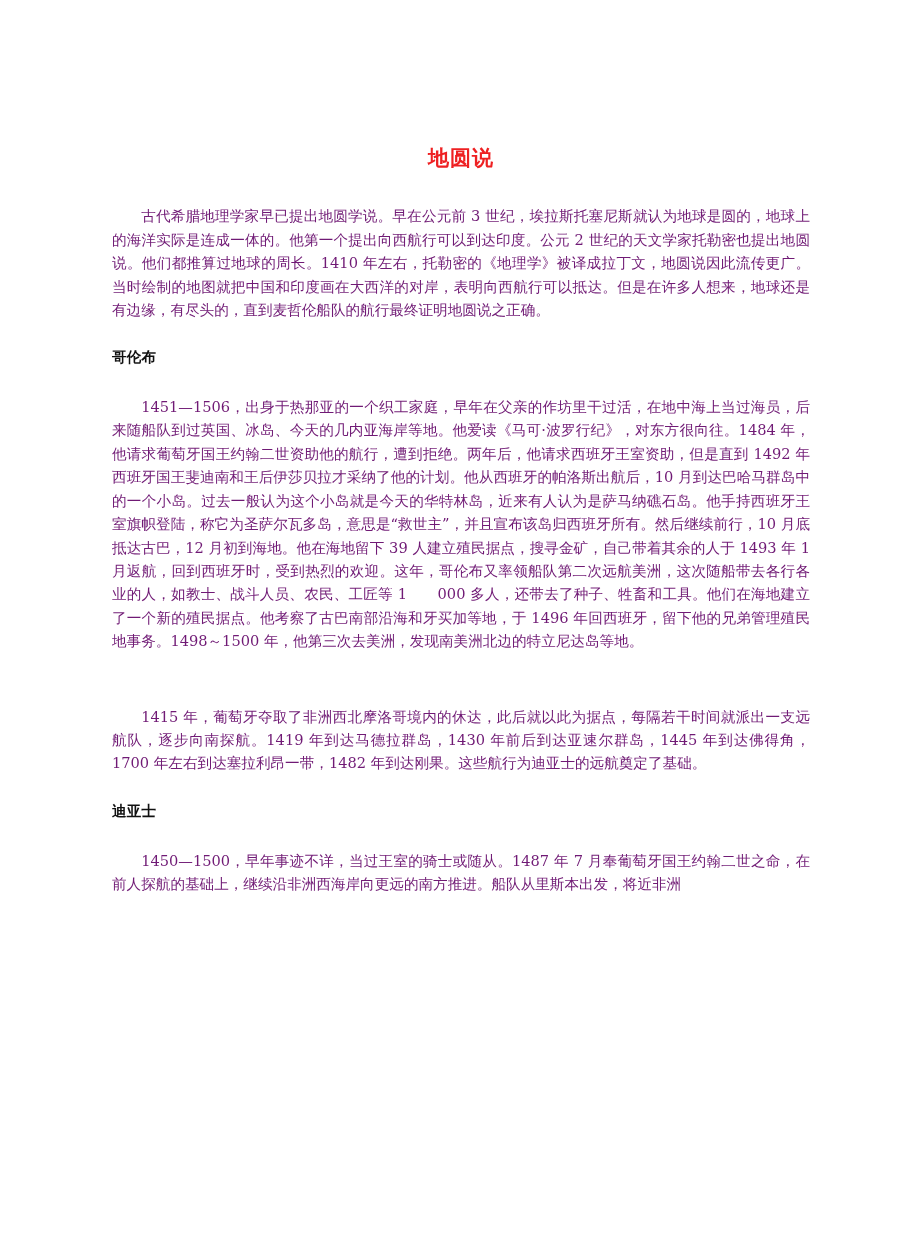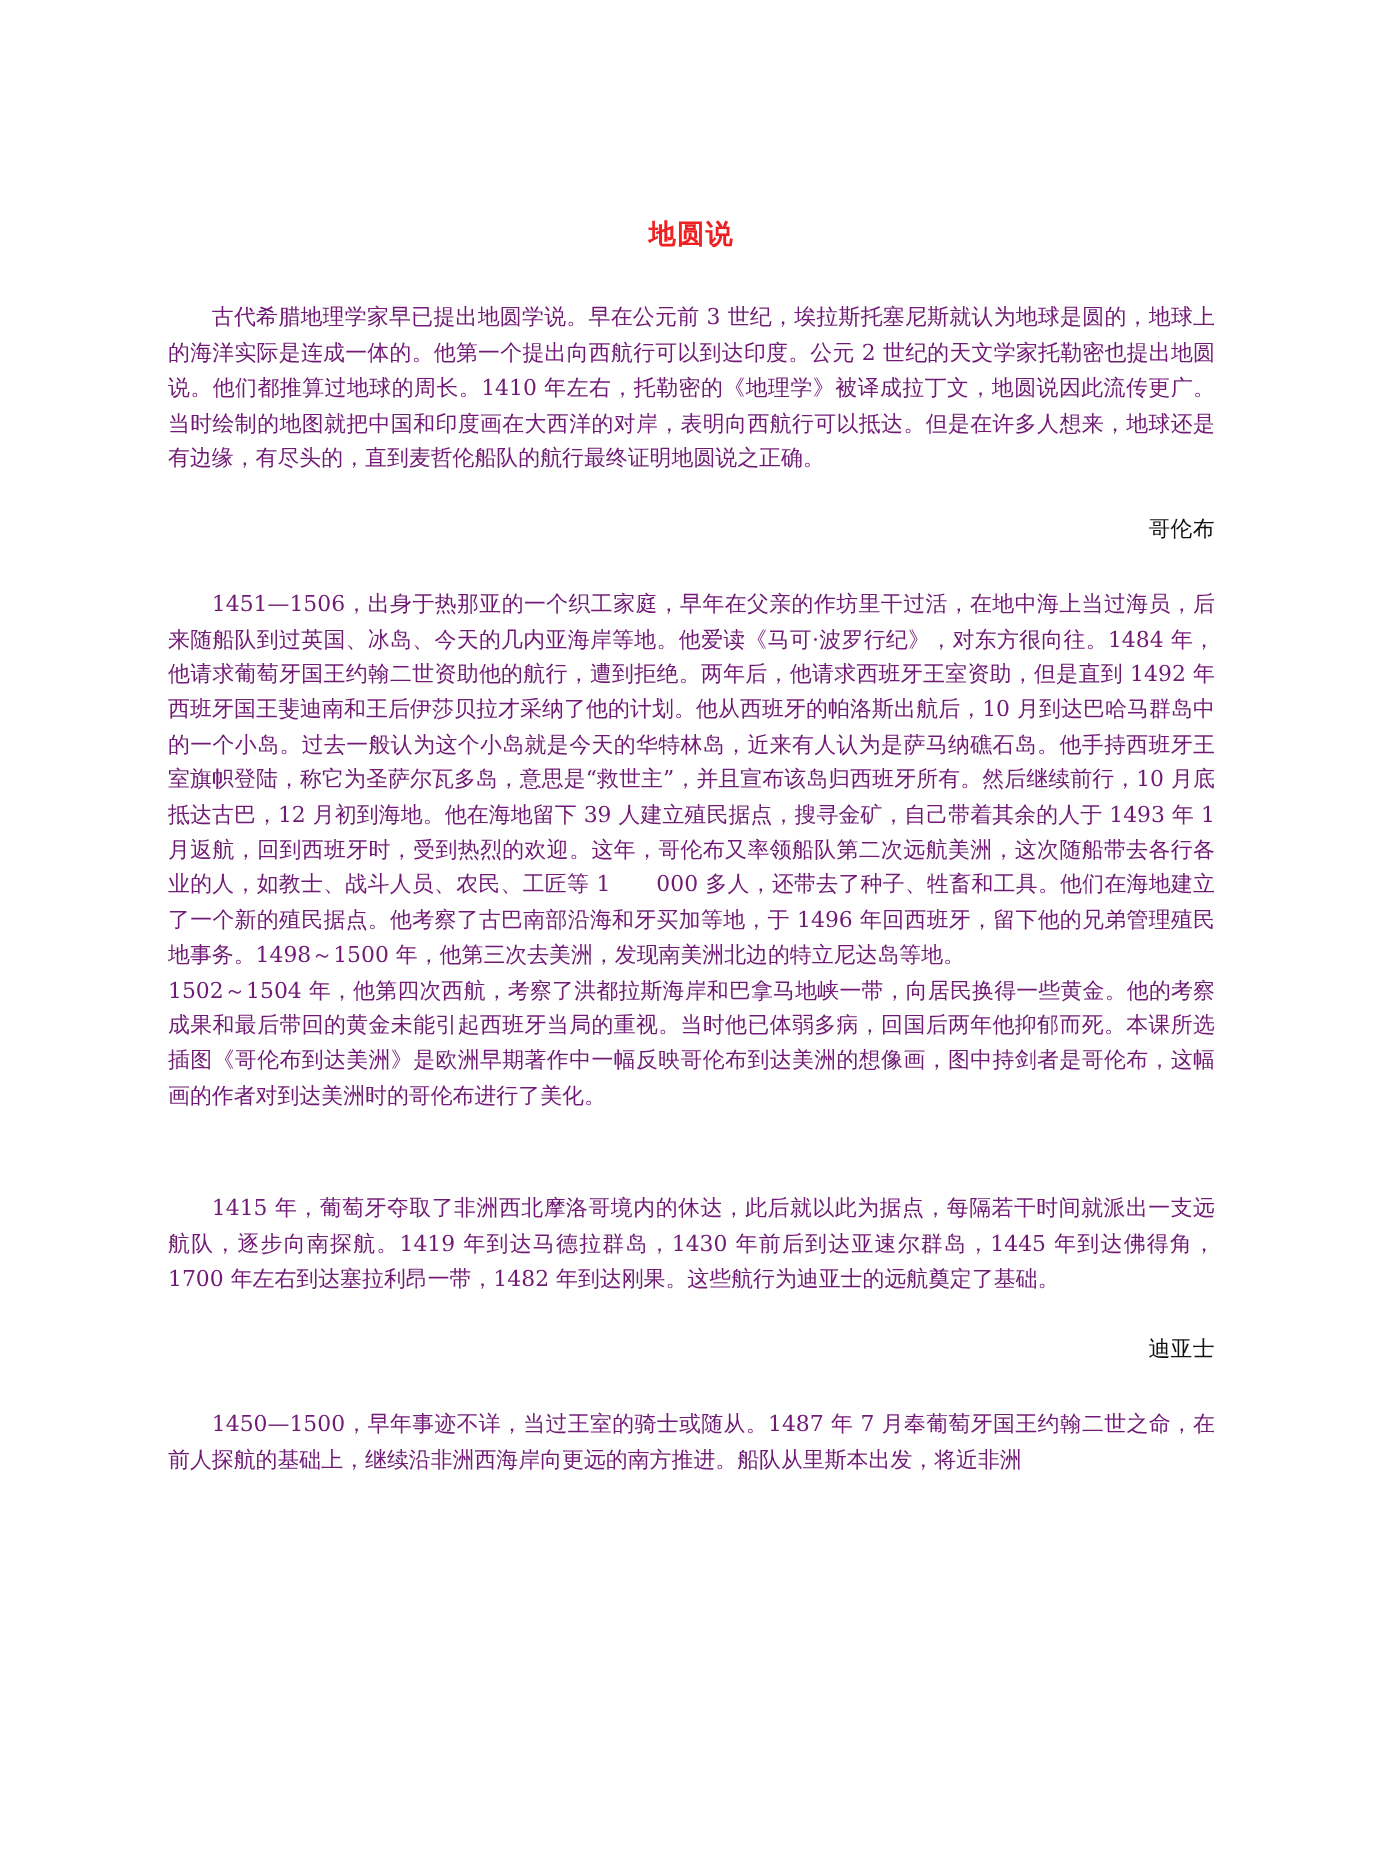--- a/index.html
+++ b/index.html
@@ -24,33 +24,33 @@
   .content {
     position: absolute;
     left: 112px;
     top: 0;
     width: 698px;
   }
   .doc-title {
     margin: 0;
     padding: 145px 0 0 0;
     text-align: center;
-    font-size: 18px;
+    font-size: 21px;
     font-weight: bold;
     letter-spacing: 1px;
     line-height: 1.3;
     color: #ee2022;
     font-family: "DejaVu Sans", "Liberation Sans", sans-serif;
   }
   .section-heading {
     margin: 0;
     padding: 0;
-    text-align: right;
+    text-align: left;
     font-size: 14.5px;
-    font-weight: normal;
+    font-weight: bold;
     line-height: 1.5;
     color: #111111;
     font-family: "DejaVu Sans", "Liberation Sans", sans-serif;
     letter-spacing: 0.3px;
   }
   .body-para {
     margin: 0;
     padding: 0;
     font-size: 14.6px;
     line-height: 23.4px;
@@ -81,21 +81,20 @@
     <p class="body-para indent">古代希腊地理学家早已提出地圆学说。早在公元前 3 世纪，埃拉斯托塞尼斯就认为地球是圆的，地球上的海洋实际是连成一体的。他第一个提出向西航行可以到达印度。公元 2 世纪的天文学家托勒密也提出地圆说。他们都推算过地球的周长。1410 年左右，托勒密的《地理学》被译成拉丁文，地圆说因此流传更广。当时绘制的地图就把中国和印度画在大西洋的对岸，表明向西航行可以抵达。但是在许多人想来，地球还是有边缘，有尽头的，直到麦哲伦船队的航行最终证明地圆说之正确。</p>
 
     <div class="sp-para-to-heading"></div>
 
     <h2 class="section-heading">哥伦布</h2>
 
     <div class="sp-heading-to-para"></div>
 
     <p class="body-para indent"><span>1451—1506，出身于热那亚的一个织工家庭，早年在父亲的作坊里干过活，在地中海上当过海员，后来随船队到过英国、冰岛、今天的几内亚海岸等地。他爱读《马可·波罗行纪》，对东方很向往。1484 年，他请求葡萄牙国王约翰二世资助他的航行，遭到拒绝。两年后，他请求西班牙王室资助，但是直到 1492 年西班牙国王斐迪南和王后伊莎贝拉才采纳了他的计划。他从西班牙的帕洛斯出航后，10 月到达巴哈马群岛中的一个小岛。过去一般认为这个小岛就是今天的华特林岛，近来有人认为是萨马纳礁石岛。他手持西班牙王室旗帜登陆，称它为圣萨尔瓦多岛，意思是“救世主”，并且宣布该岛归西班牙所有。然后继续前行，10 月底抵达古巴，12 月初到海地。他在海地留下 39 人建立殖民据点，搜寻金矿，自己带着其余的人于 1493 年 1 月返航，回到西班牙时，受到热烈的欢迎。这年，哥伦布又率领船队第二次远航美洲，这次随船带去各行各业的人，如教士、战斗人员、农民、工匠等 1</span><span class="wide-gap"></span><span>000 多人，还带去了种子、牲畜和工具。他们在海地建立了一个新的殖民据点。他考察了古巴南部沿海和牙买加等地，于 1496 年回西班牙，留下他的兄弟管理殖民地事务。1498～1500 年，他第三次去美洲，发现南美洲北边的特立尼达岛等地。</span></p>
 
-    <p class="body-para">1502～1504 年，他第四次西航，考察了洪都拉斯海岸和巴拿马地峡一带，向居民换得一些黄金。他的考察成果和最后带回的黄金未能引起西班牙当局的重视。当时他已体弱多病，回国后两年他抑郁而死。本课所选插图《哥伦布到达美洲》是欧洲早期著作中一幅反映哥伦布到达美洲的想像画，图中持剑者是哥伦布，这幅画的作者对到达美洲时的哥伦布进行了美化。</p>
 
     <div class="sp-para-to-heading"></div>
 
 
     <div class="sp-heading-to-para"></div>
 
     <p class="body-para indent">1415 年，葡萄牙夺取了非洲西北摩洛哥境内的休达，此后就以此为据点，每隔若干时间就派出一支远航队，逐步向南探航。1419 年到达马德拉群岛，1430 年前后到达亚速尔群岛，1445 年到达佛得角，1700 年左右到达塞拉利昂一带，1482 年到达刚果。这些航行为迪亚士的远航奠定了基础。</p>
 
     <div class="sp-para-to-heading"></div>
 

